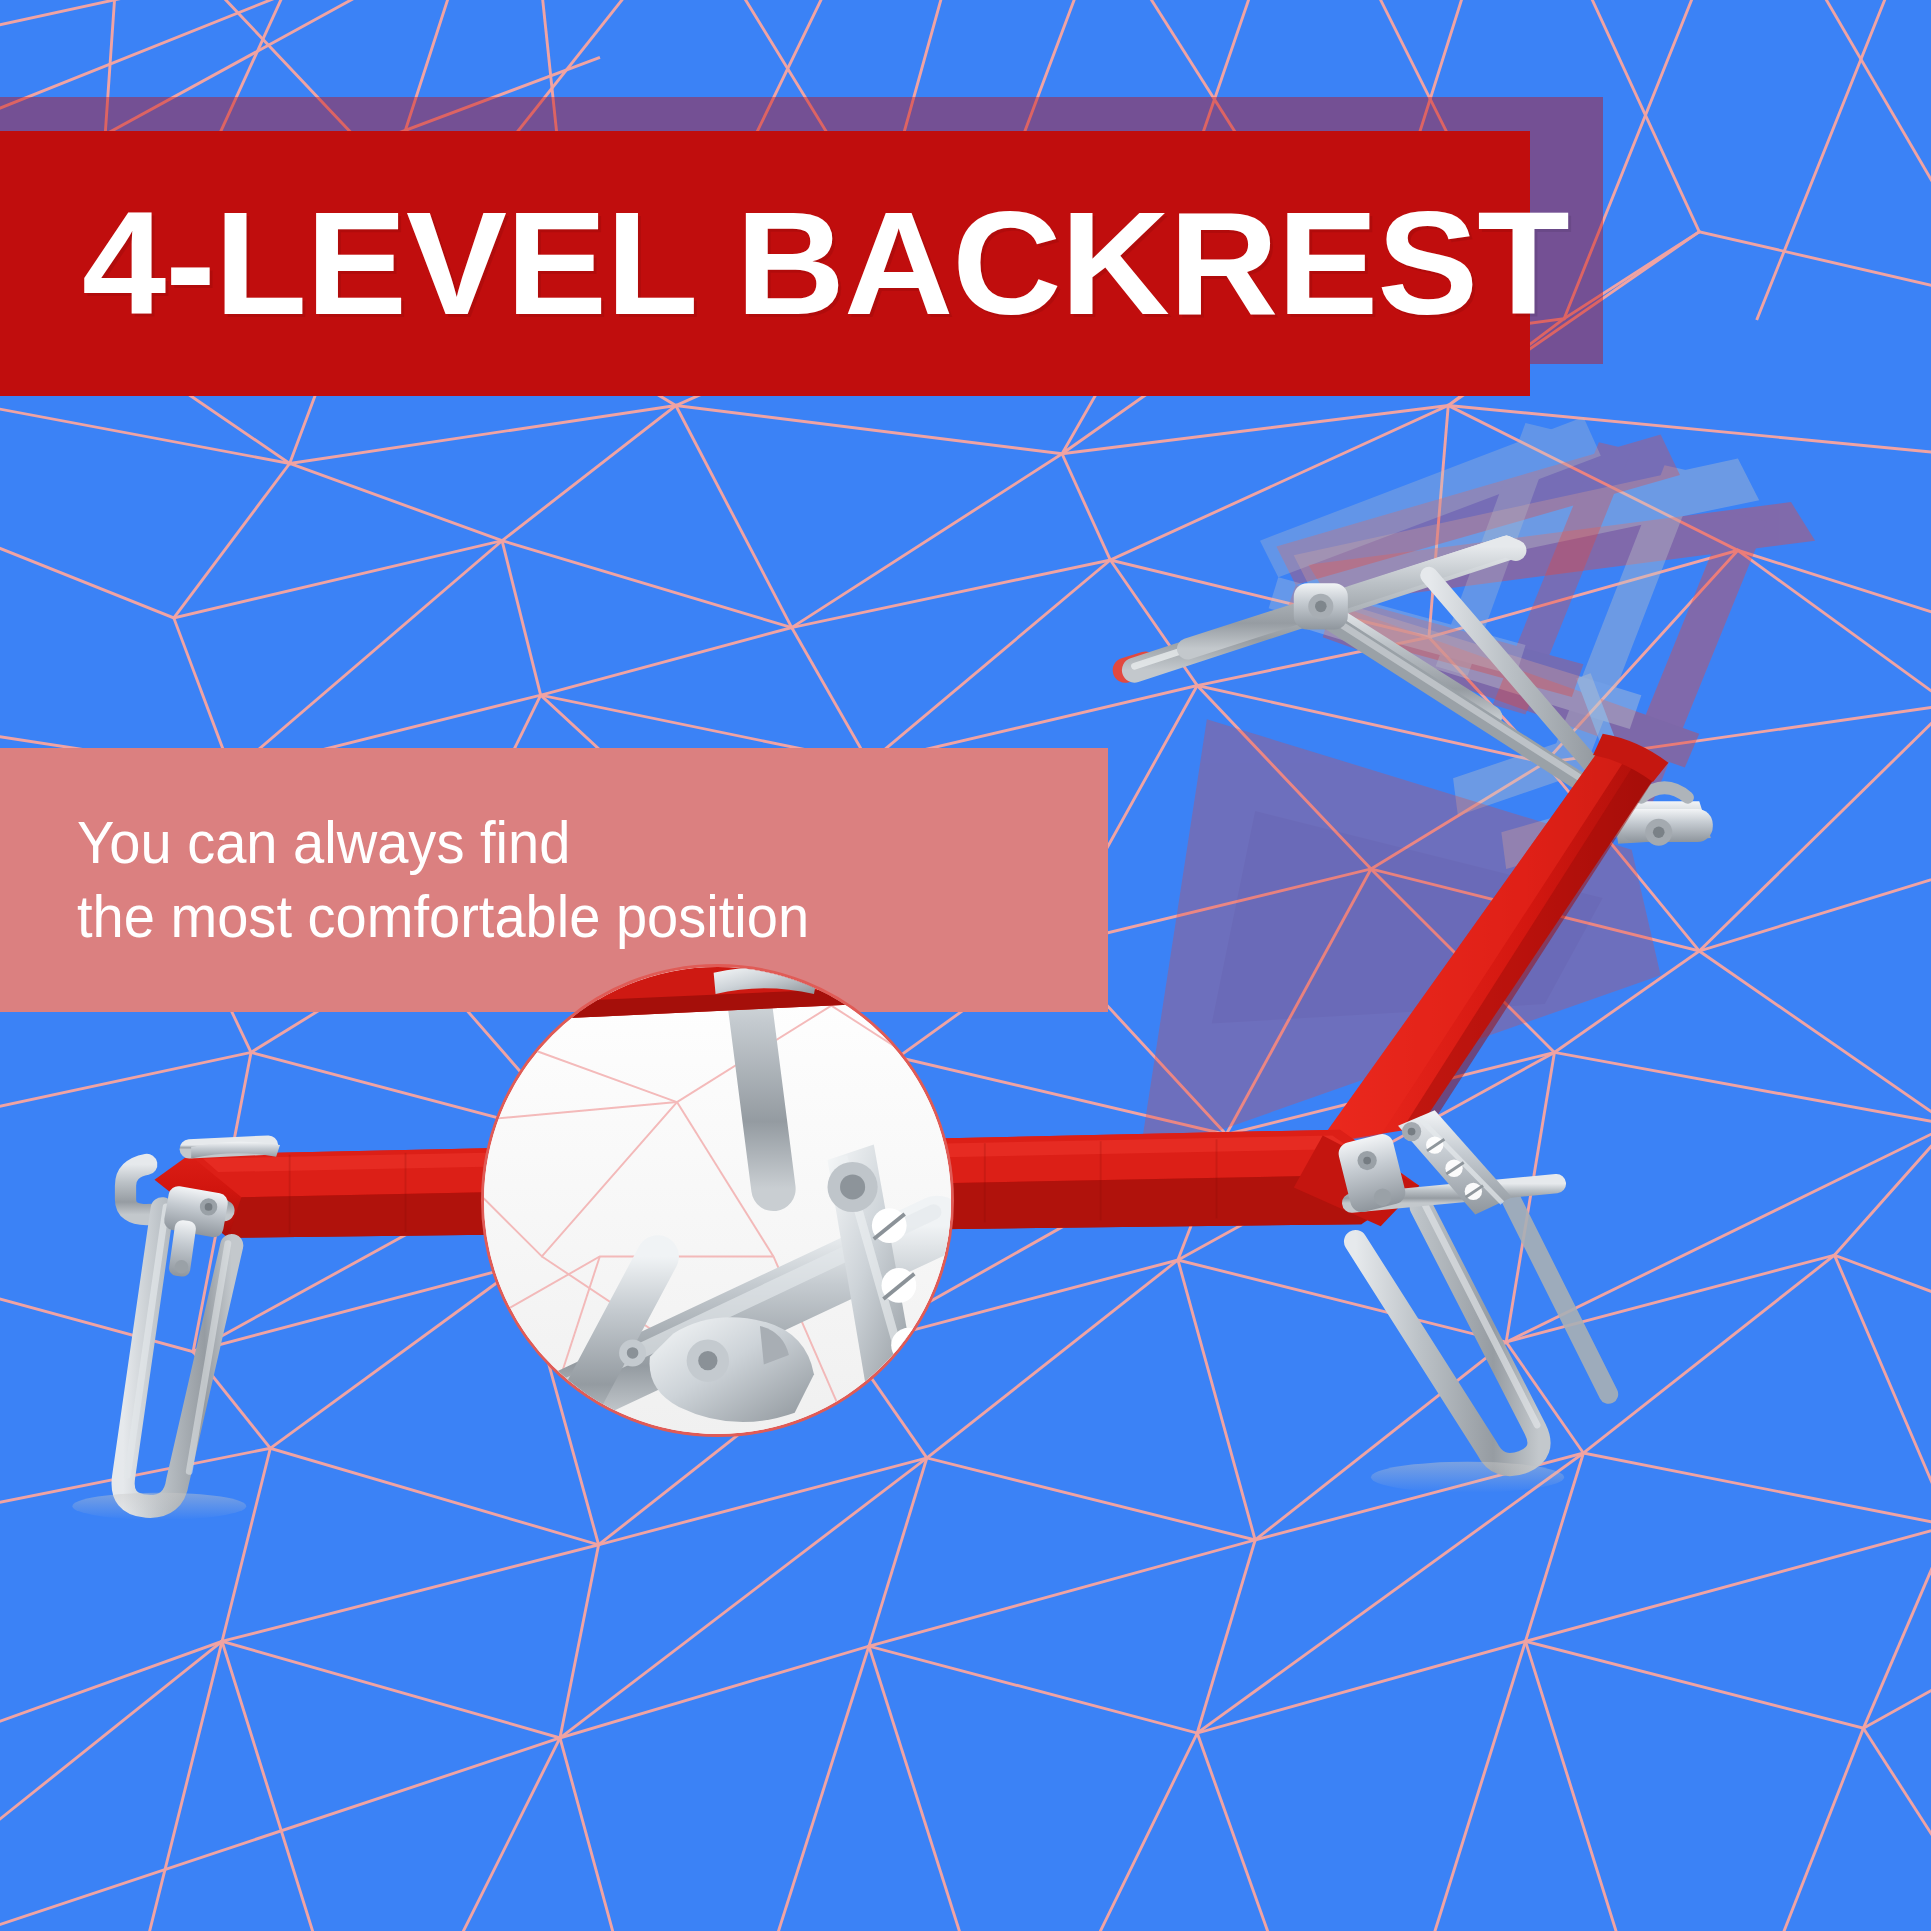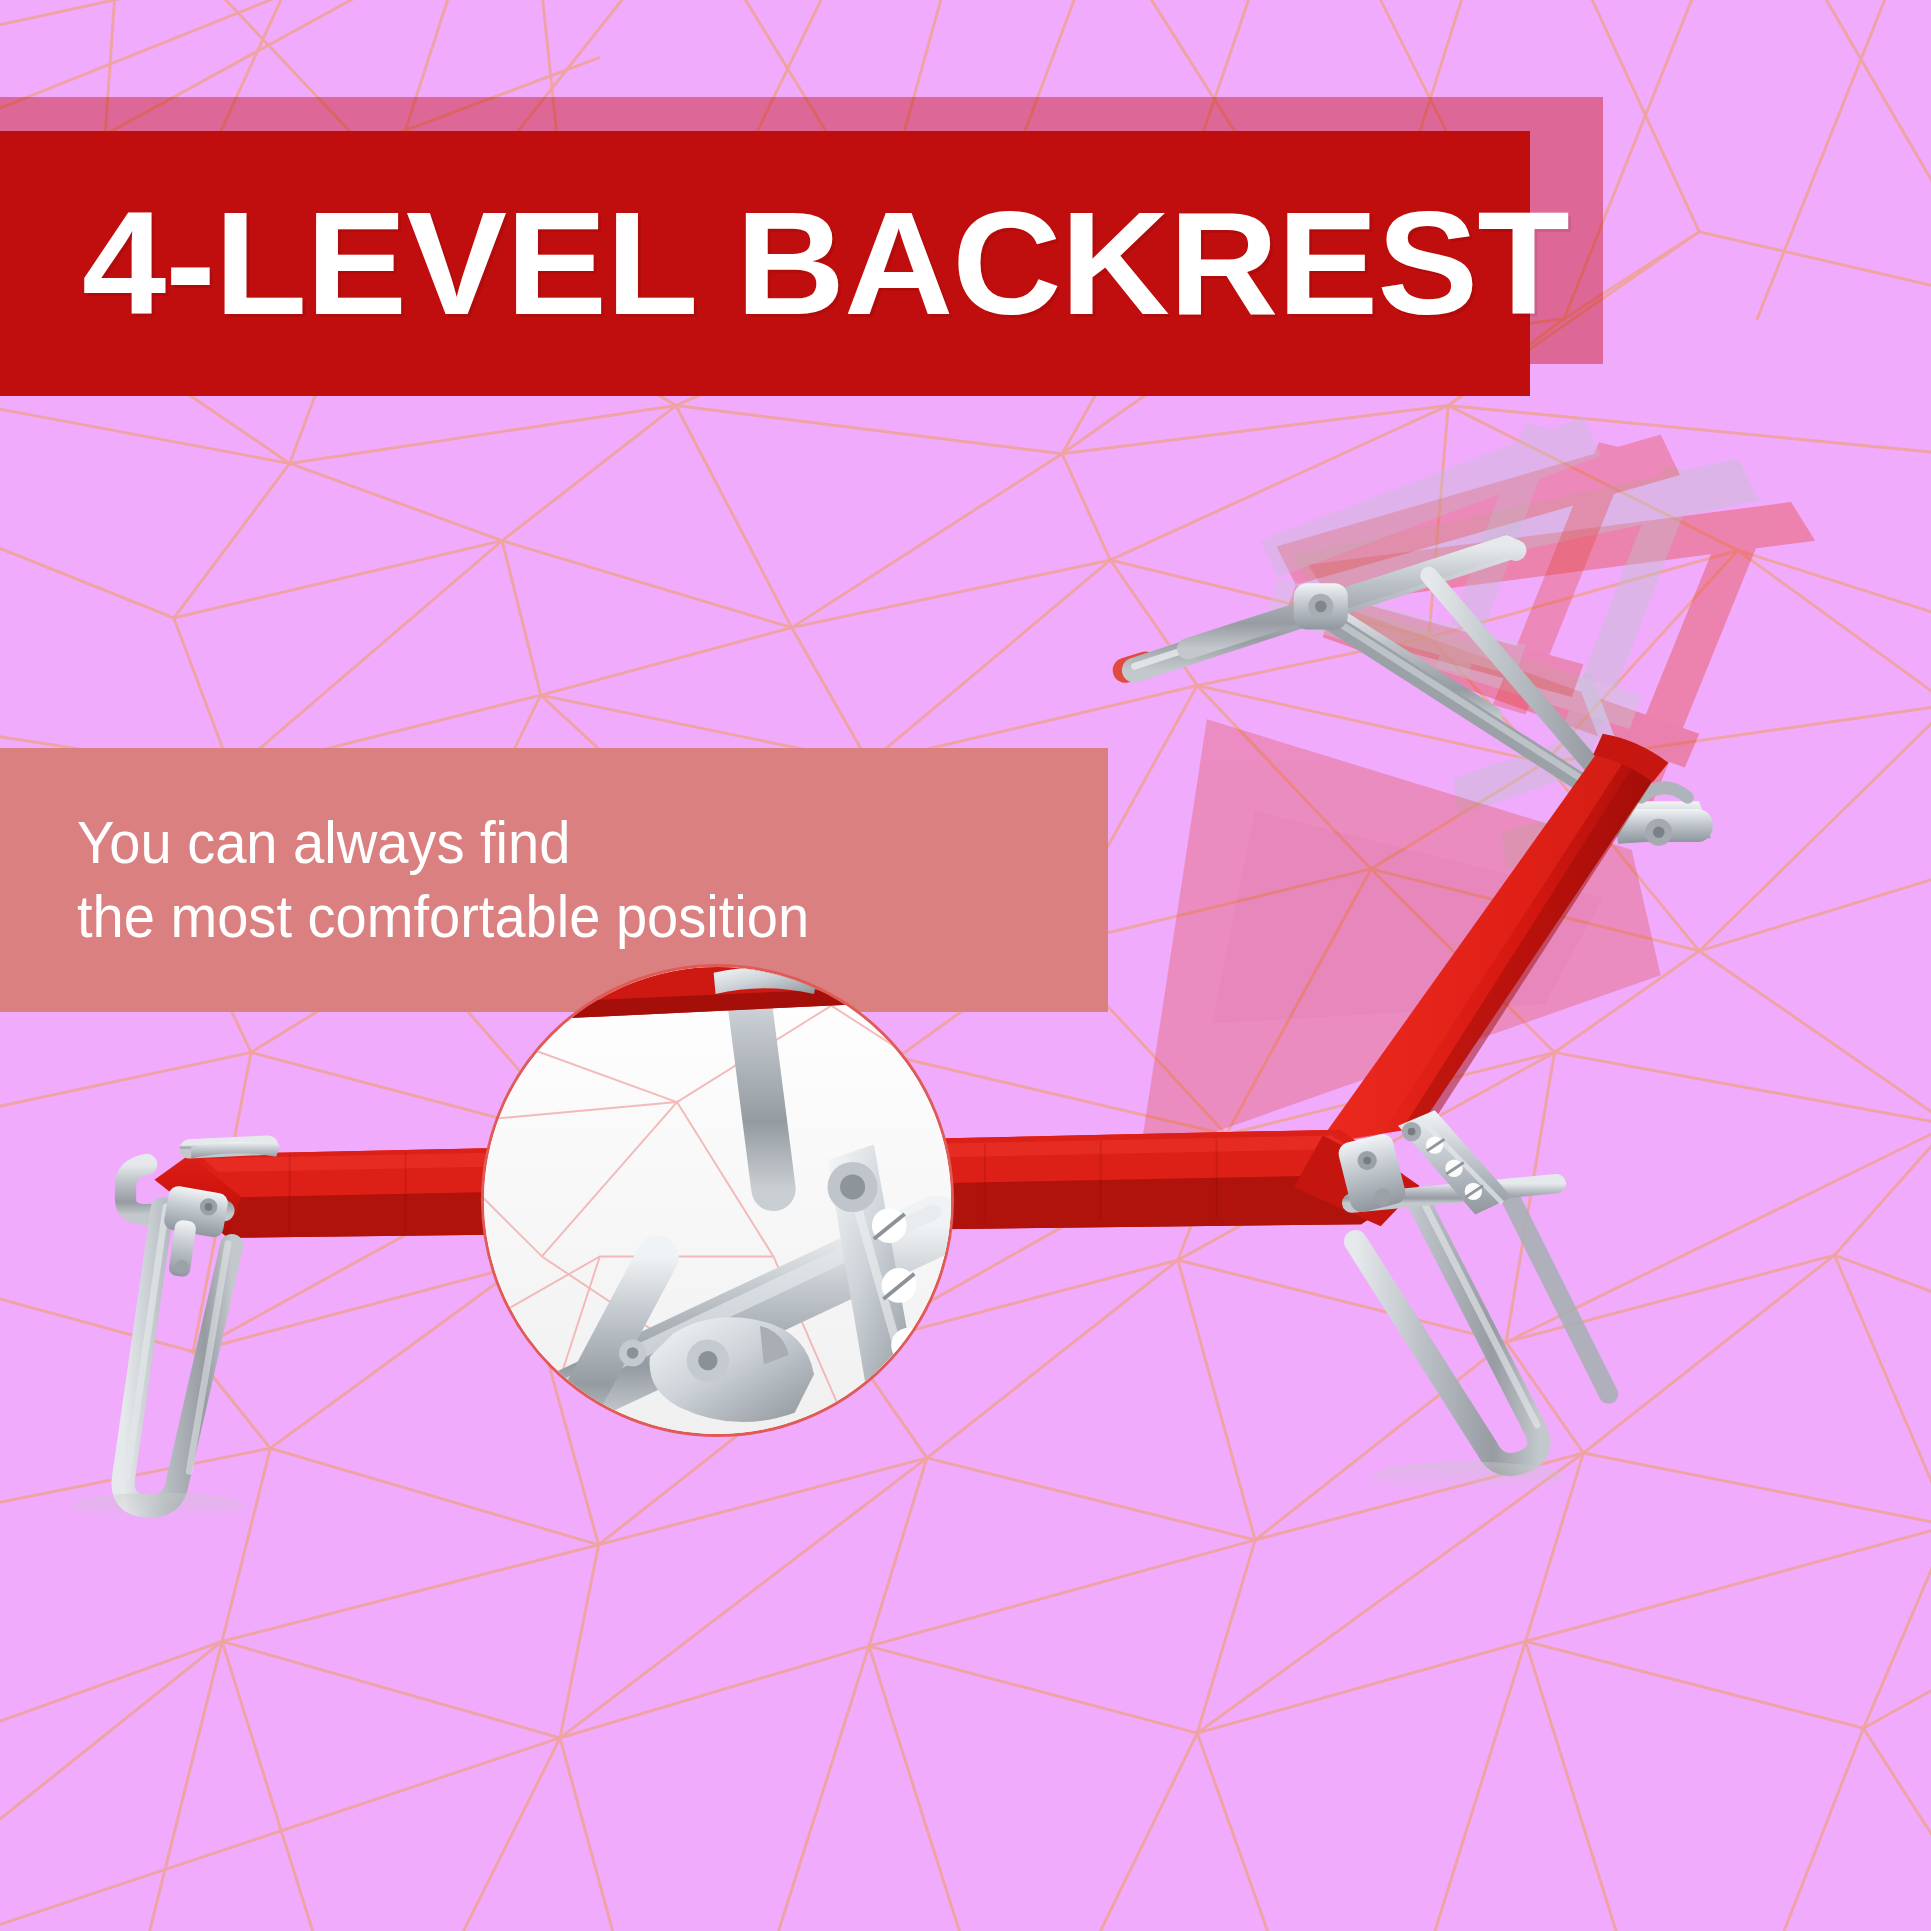--- a/index.html
+++ b/index.html
@@ -1,21 +1,21 @@
 <!DOCTYPE html>
 <html><head>
 <meta charset="utf-8">
 <style>
   html,body{margin:0;padding:0;background:#fff;}
   body{
     width:1931px;height:1931px;
     font-family:"Liberation Sans", sans-serif;
     overflow:hidden;
   }
-  #stage{position:relative;width:1931px;height:1931px;overflow:hidden;background:#f0abfc;}
+  #stage{position:relative;width:1931px;height:1931px;overflow:hidden;background:#3b82f6;}
 
   
   #bg-mesh{position:absolute;inset:0;width:1931px;height:1931px;}
 
   
   .band-soft{
     position:absolute;
     left:-29px; top:97px;
     width:1632px; height:267px;
     background:rgba(196,13,13,.42);

